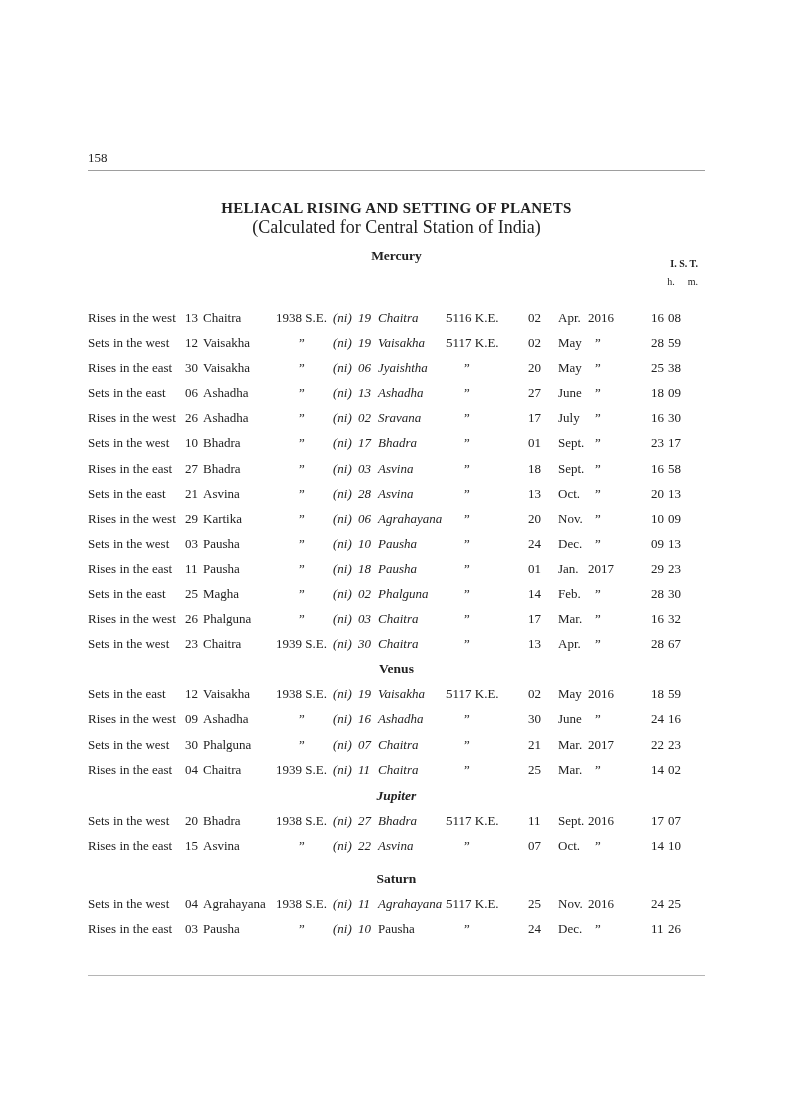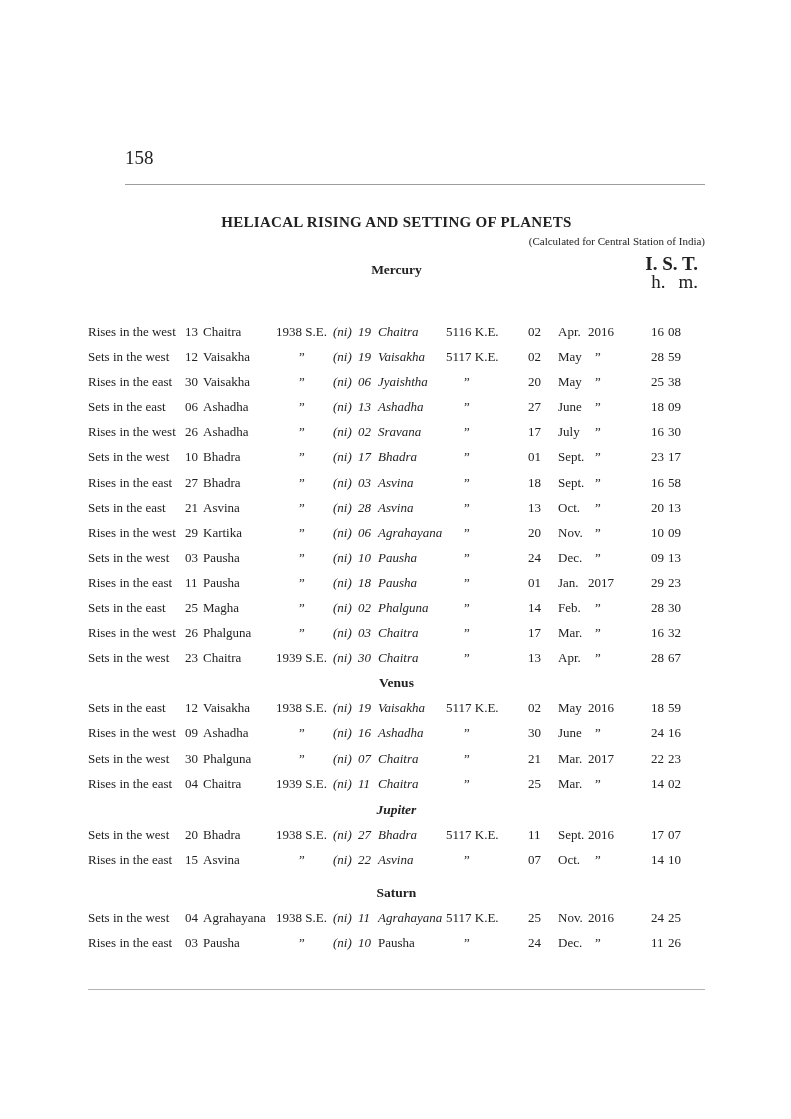--- a/index.html
+++ b/index.html
@@ -4,30 +4,30 @@
 <style>
   html,body { margin:0; padding:0; }
   body {
     width:791px; height:1119px; background:#ffffff; color:#222222;
     font-family:"Liberation Serif", serif; position:relative; overflow:hidden;
   }
   .page { position:absolute; left:88px; top:0; width:617px; }
 
   .running-header {
     margin-top:150px; height:15px; position:relative;
-    padding-bottom:19px; border-bottom:1.5px solid #9e9e9e;
-    font-size:19px; line-height:15px;margin-left:37px;
+    padding-bottom:5px; border-bottom:1.5px solid #9e9e9e;
+    font-size:13px; line-height:15px;
   }
   .pageno { position:absolute; left:0; top:0; }
   .running-title { position:absolute; left:0; right:0; top:0; text-align:center; font-style:italic; }
 
   .title { margin-top:29px; text-align:center; font-weight:bold; font-size:15px; letter-spacing:0.3px; line-height:16px; }
-  .subtitle { margin-top:4px; text-align:right; font-size:11px; line-height:15px; }
-
-  .ist { position:absolute; top:256px; right:7px; text-align:right; font-size:19px; line-height:15px; }
+  .subtitle { margin-top:4px; text-align:center; font-size:18px; line-height:15px; }
+
+  .ist { position:absolute; top:256px; right:7px; text-align:right; font-size:10px; line-height:15px; }
   .ist-label { font-weight:bold; }
   .ist-units { margin-top:3px; }
   .m-abbr { margin-left:13px; }
 
   .planet-heading { margin:0; text-align:center; font-weight:bold; font-size:13.5px; height:25px; line-height:15px; }
   #sections section:first-child .planet-heading { margin-top:13px; }
   #sections section:first-child .rows { margin-top:37px; }
   #sections section:nth-child(3) .planet-heading { margin-top:1px;font-style:italic; }
   #sections section:nth-child(4) .planet-heading { margin-top:8px; }
 

